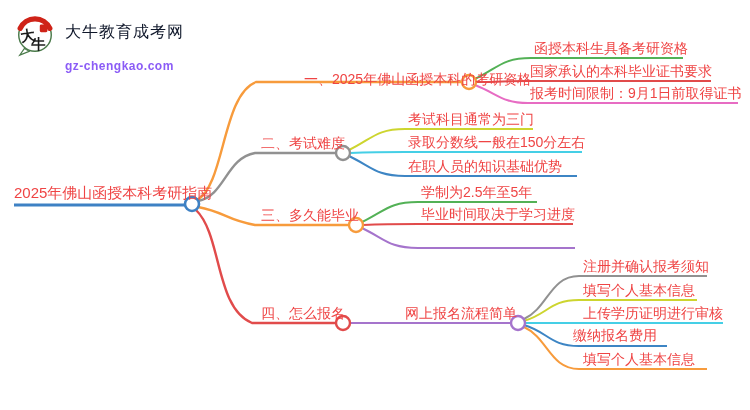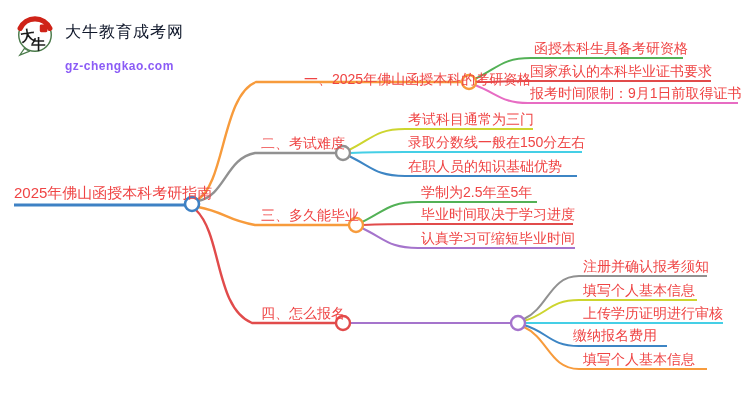--- a/index.html
+++ b/index.html
@@ -80,22 +80,22 @@
   <div class="lbl" style="left:530px;top:84px;">报考时间限制：9月1日前取得证书</div>
 
   <div class="lbl" style="left:261px;top:134px;">二、考试难度</div>
   <div class="lbl" style="left:408px;top:110px;">考试科目通常为三门</div>
   <div class="lbl" style="left:408px;top:133px;">录取分数线一般在150分左右</div>
   <div class="lbl" style="left:408px;top:157px;">在职人员的知识基础优势</div>
 
   <div class="lbl" style="left:261px;top:206px;">三、多久能毕业</div>
   <div class="lbl" style="left:421px;top:183px;">学制为2.5年至5年</div>
   <div class="lbl" style="left:421px;top:205px;">毕业时间取决于学习进度</div>
-  <div class="lbl" style="left:421px;top:229px;">认真学习可缩短毕业时间</div>
 
   <div class="lbl" style="left:261px;top:304px;">四、怎么报名</div>
+  <div class="lbl" style="left:405px;top:304px;">网上报名流程简单</div>
   <div class="lbl" style="left:583px;top:257px;">注册并确认报考须知</div>
   <div class="lbl" style="left:583px;top:281px;">填写个人基本信息</div>
   <div class="lbl" style="left:583px;top:304px;">上传学历证明进行审核</div>
   <div class="lbl" style="left:573px;top:327px;font-family:Liberation Serif, serif;">缴纳报名费用</div>
   <div class="lbl" style="left:583px;top:350px;">填写个人基本信息</div>
 
 </div>
 
 </body></html>

